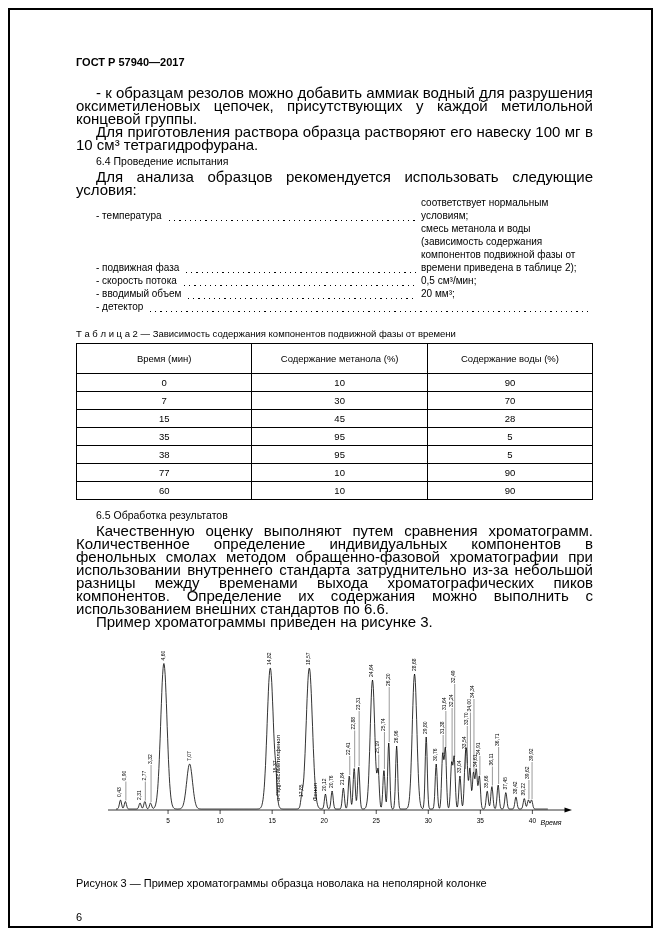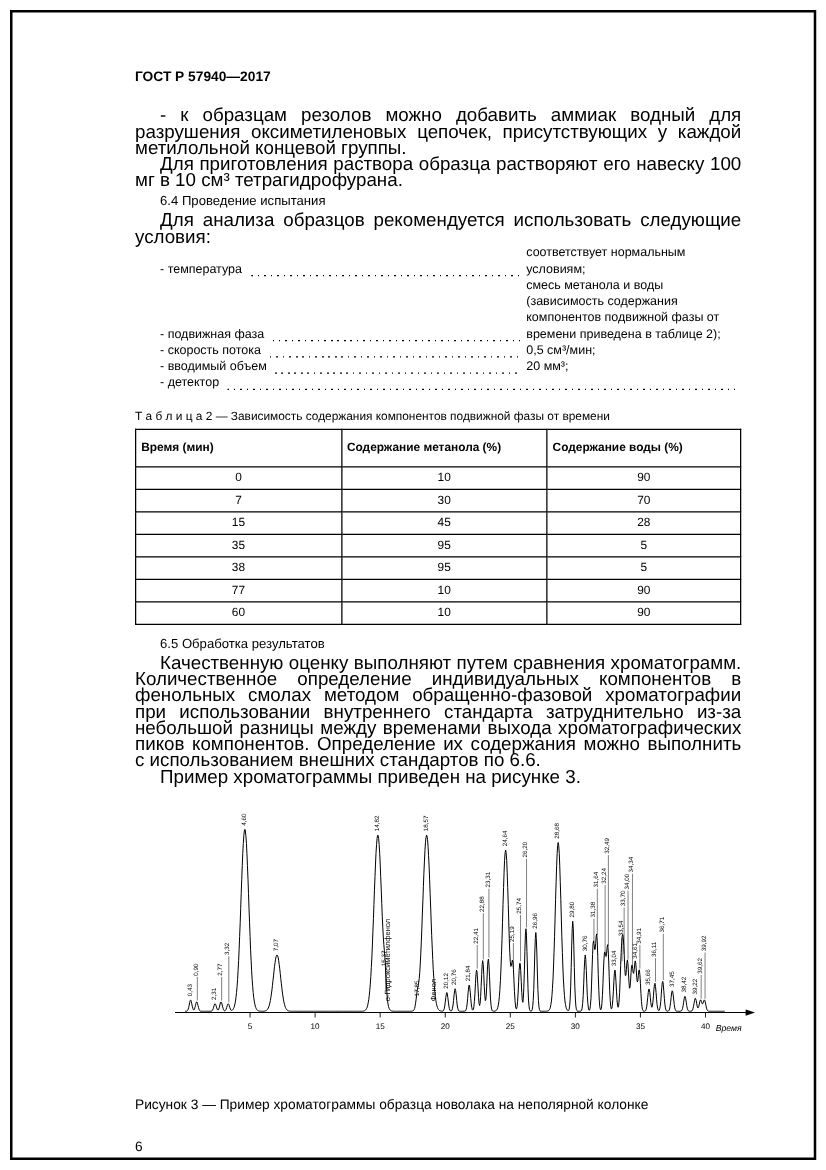--- a/index.html
+++ b/index.html
@@ -1,29 +1,29 @@
 <!DOCTYPE html>
 <html><head>
 <meta charset="utf-8">
 <style>
   html,body{margin:0;padding:0;}
   body{width:661px;height:936px;background:#fff;font-family:"Liberation Sans",sans-serif;color:#000;position:relative;overflow:hidden;}
-  .frame{position:absolute;top:8px;left:8px;right:8px;bottom:8px;border:2px solid #000;box-sizing:border-box;padding:46px 58px 0 98px;}
+  .frame{position:absolute;top:8px;left:8px;right:8px;bottom:8px;border:2px solid #000;box-sizing:border-box;padding:46px 58px 0 66px;}
   .doc-header{font-size:11px;font-weight:bold;margin-bottom:18px;}
   .para{margin:0;font-size:15px;line-height:13px;text-align:justify;text-indent:20px;}
   .sect-heading{font-size:10.5px;line-height:13px;font-weight:normal;text-indent:20px;margin:4px 0 2px;}
   .cond-row{display:flex;align-items:flex-end;font-size:10px;line-height:13px;}
   .cond-label{white-space:nowrap;padding-left:20px;}
   .cond-leader{flex:1;height:11px;margin:0 5px 0 7px;
     background-image:repeating-linear-gradient(to right,#000 0 1.2px,transparent 1.2px 5.2px);
     background-size:100% 1.1px;background-repeat:no-repeat;background-position:0 9px;}
   .cond-value{flex:0 0 172px;width:172px;}
   .table-caption{font-size:9.5px;margin:15px 0 4px;}
   table.data{border-collapse:collapse;width:100%;font-size:9.5px;table-layout:fixed;}
-  table.data th{border:1px solid #000;font-weight:bold;height:25px;vertical-align:middle;text-align:left;padding:2px 4px;}
+  table.data th{border:1px solid #000;font-weight:normal;height:25px;vertical-align:middle;text-align:center;padding:2px 4px;}
   table.data td{border:1px solid #000;height:15px;text-align:center;vertical-align:middle;padding:1px 4px;}
   .after-table{margin-top:9px;}
   .fig{margin-top:10px;padding-left:12px;}
   svg text{font-family:"Liberation Sans",sans-serif;fill:#000;}
   .fig-caption{font-size:11px;margin-top:20px;}
   .page-num{font-size:11px;margin-top:22px;}
 </style>
 </head>
 <body>
 

